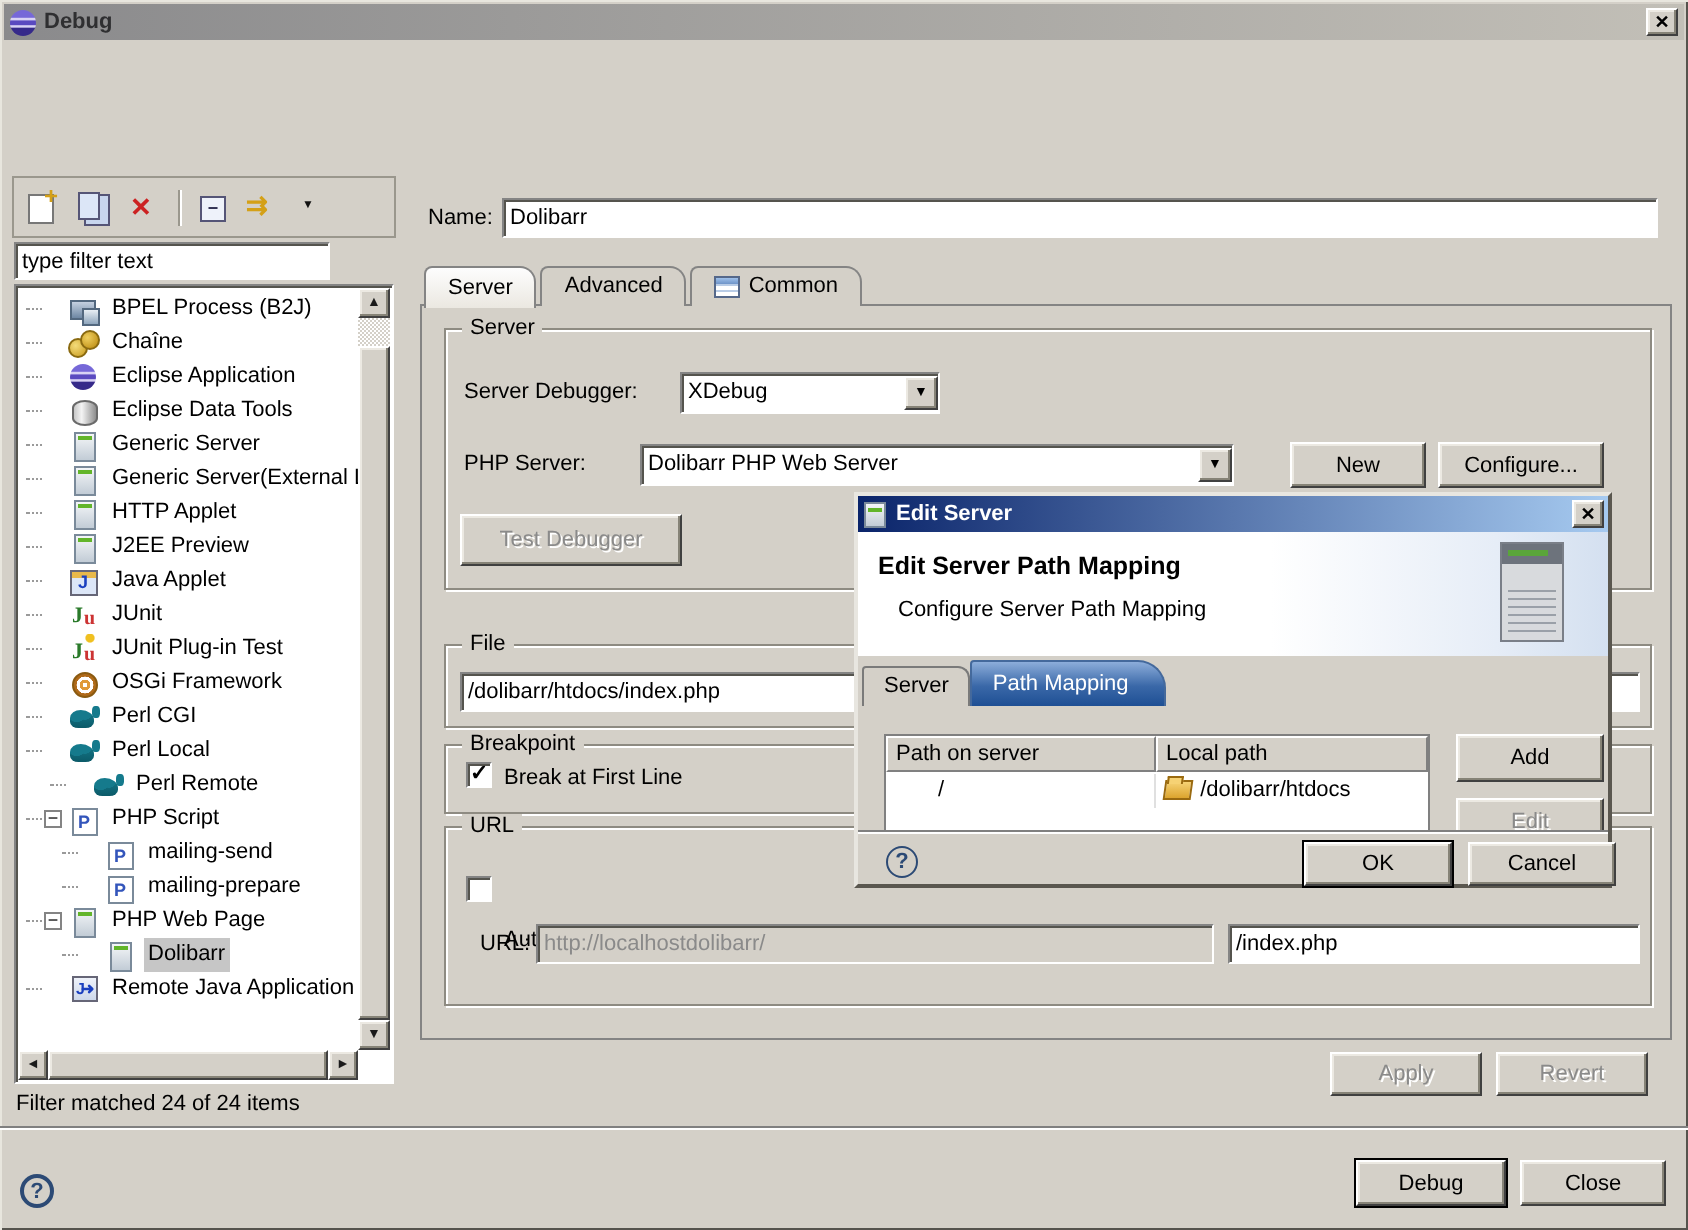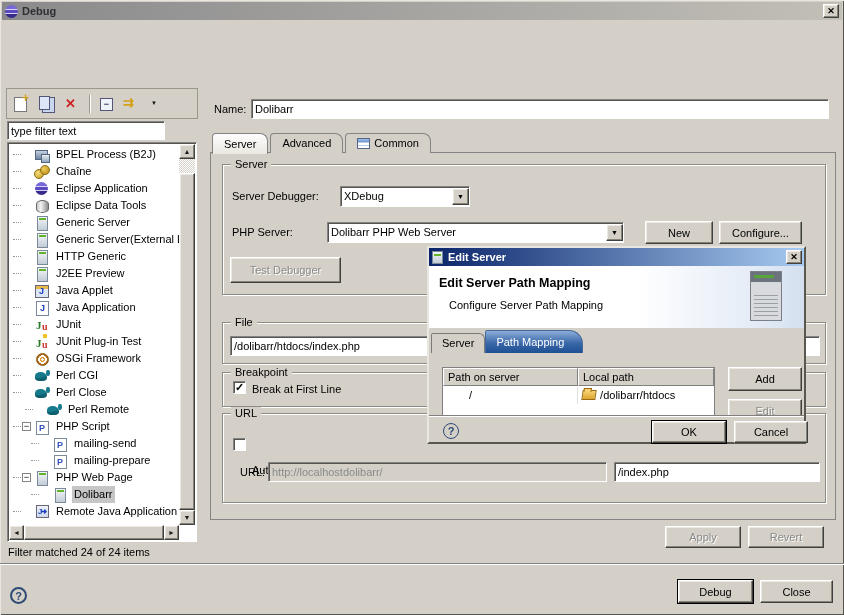--- a/index.html
+++ b/index.html
@@ -81,21 +81,21 @@
   .content-box{position:absolute;left:210px;top:152px;width:626px;height:368px;border:1px solid #848484;background:#d4d0c8;}
 
   .g-server{left:222px;top:164px;width:604px;height:131px;}
   .lbl-sdebugger{position:absolute;left:232px;top:190px;}
   .lbl-phpserver{position:absolute;left:232px;top:226px;}
   .combo{position:absolute;background:#fff;border:1px solid;border-color:#848484 #fff #fff #848484;
     box-shadow:inset 1px 1px 0 #55544e;display:flex;align-items:center;}
   .combo .cval{flex:1;padding-left:3px;line-height:17px;white-space:nowrap;overflow:hidden;}
   .combo .carrow{flex:0 0 17px;height:17px;margin:0;display:flex;align-items:center;justify-content:center;font-size:7px;}
   .combo-debugger{left:340px;top:186px;width:130px;height:21px;}
-  .combo-phpserver{left:327px;top:222px;width:297px;height:21px;align-items:center;}
+  .combo-phpserver{left:320px;top:222px;width:297px;height:21px;align-items:center;}
   .btn-new{left:645px;top:221px;width:68px;height:23px;}
   .btn-configure{left:719px;top:221px;width:83px;height:23px;}
   .btn-testdebugger{left:230px;top:257px;width:111px;height:26px;}
 
   .g-file{left:222px;top:322px;width:604px;height:42px;}
   .file-input{left:230px;top:336px;width:590px;height:20px;}
   .g-breakpoint{left:222px;top:372px;width:604px;height:35px;}
   .cb-break{left:233px;top:381px;}
   .lbl-break{position:absolute;left:252px;top:383px;}
   .g-url{left:222px;top:413px;width:604px;height:90px;}
@@ -255,43 +255,37 @@
         <div class="trow" style="padding-left: 4px;">
           <span class="guide"></span>
           <span class="expander hidden"></span>
           <span class="ticon server-icon"></span>
           <span class="tlabel">Generic Server(External La</span>
         </div>
         <div class="trow" style="padding-left: 4px;">
           <span class="guide"></span>
           <span class="expander hidden"></span>
           <span class="ticon server-icon"></span>
-          <span class="tlabel">HTTP Generic</span>
+          <span class="tlabel">HTTP Applet</span>
         </div>
         <div class="trow" style="padding-left: 4px;">
           <span class="guide"></span>
           <span class="expander hidden"></span>
           <span class="ticon server-icon"></span>
           <span class="tlabel">J2EE Preview</span>
         </div>
         <div class="trow" style="padding-left: 4px;">
           <span class="guide"></span>
           <span class="expander hidden"></span>
           <span class="ticon java-applet-icon"></span>
           <span class="tlabel">Java Applet</span>
         </div>
         <div class="trow" style="padding-left: 4px;">
           <span class="guide"></span>
           <span class="expander hidden"></span>
-          <span class="ticon java-icon"></span>
-          <span class="tlabel">Java Application</span>
-        </div>
-        <div class="trow" style="padding-left: 4px;">
-          <span class="guide"></span>
-          <span class="expander hidden"></span>
           <span class="ticon junit-icon"></span>
           <span class="tlabel">JUnit</span>
         </div>
         <div class="trow" style="padding-left: 4px;">
           <span class="guide"></span>
           <span class="expander hidden"></span>
           <span class="ticon junit-plugin-icon"></span>
           <span class="tlabel">JUnit Plug-in Test</span>
         </div>
         <div class="trow" style="padding-left: 4px;">
@@ -303,21 +297,21 @@
         <div class="trow" style="padding-left: 4px;">
           <span class="guide"></span>
           <span class="expander hidden"></span>
           <span class="ticon perl-icon"></span>
           <span class="tlabel">Perl CGI</span>
         </div>
         <div class="trow" style="padding-left: 4px;">
           <span class="guide"></span>
           <span class="expander hidden"></span>
           <span class="ticon perl-icon"></span>
-          <span class="tlabel">Perl Close</span>
+          <span class="tlabel">Perl Local</span>
         </div>
         <div class="trow" style="padding-left: 16px;">
           <span class="guide"></span>
           <span class="expander hidden"></span>
           <span class="ticon perl-icon"></span>
           <span class="tlabel">Perl Remote</span>
         </div>
         <div class="trow" style="padding-left: 4px;">
           <span class="guide"></span>
           <span class="expander">−</span>

